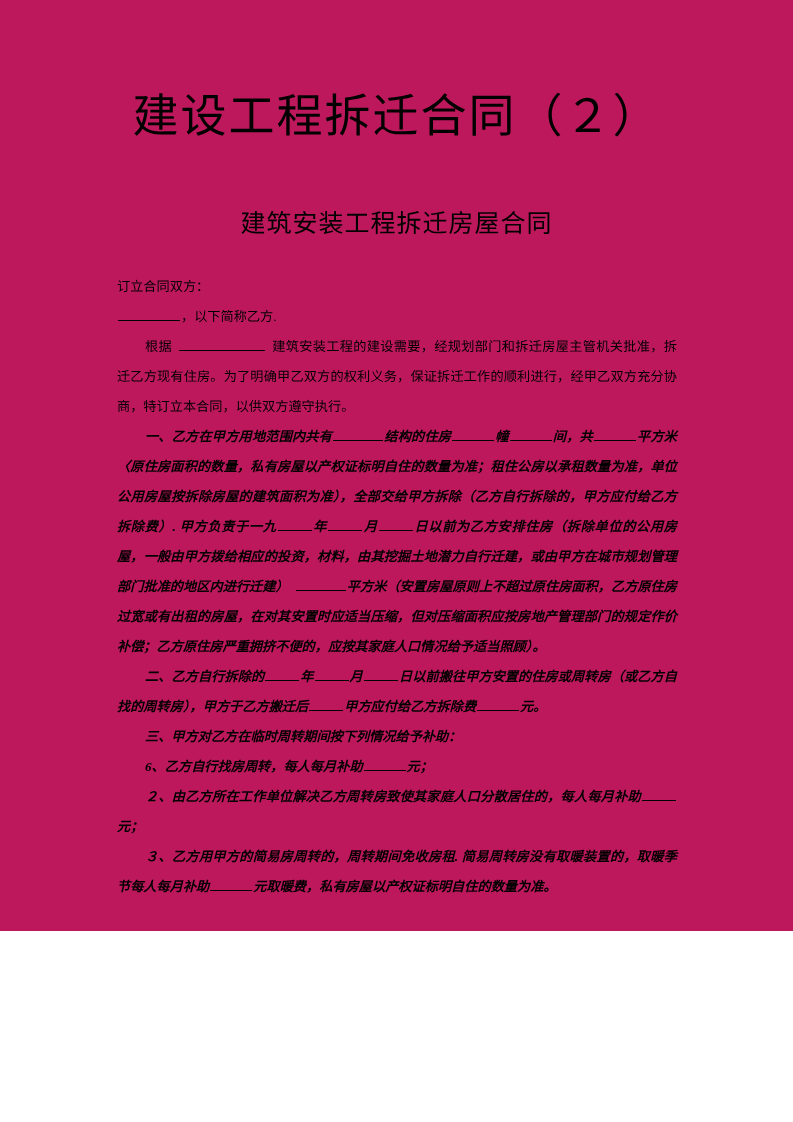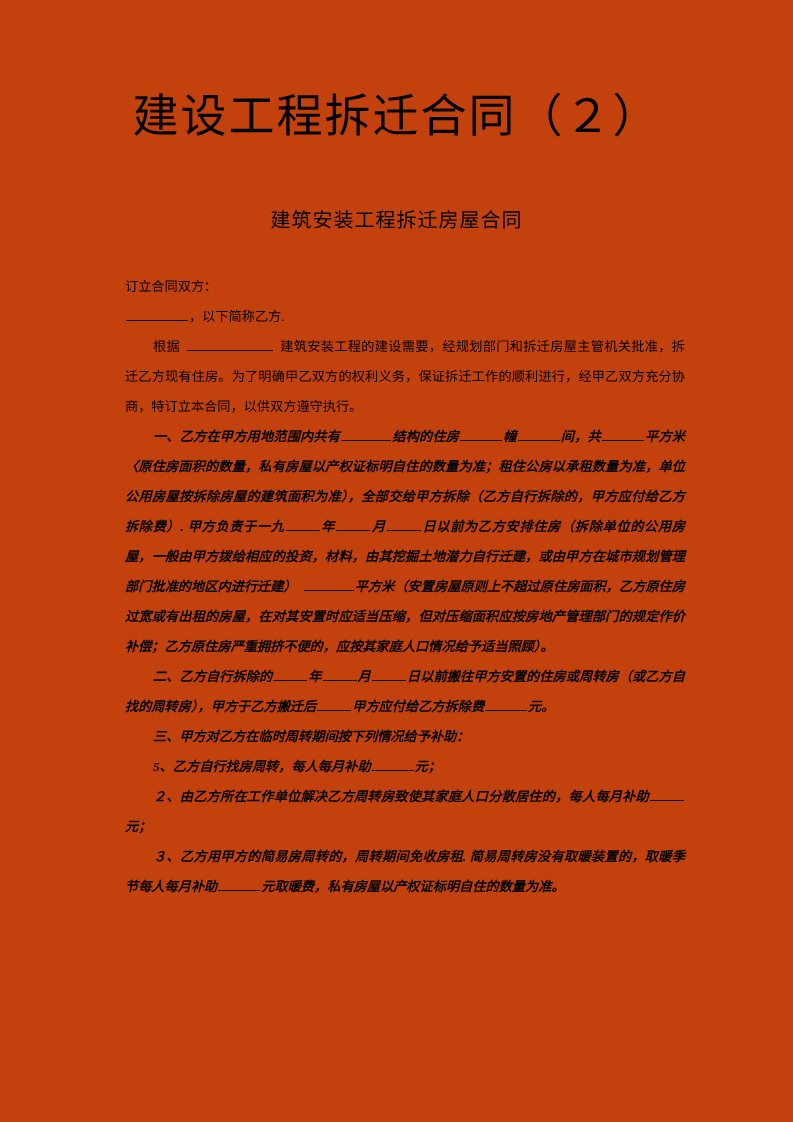--- a/index.html
+++ b/index.html
@@ -8,23 +8,23 @@
     padding: 0;
     background: #ffffff;
   }
   body {
     font-family: "Liberation Serif", "DejaVu Serif", serif;
     color: #000000;
   }
   .page {
     position: relative;
     width: 793px;
-    height: 1122px;
+    height: 931px;
     margin: 0 auto;
-    background: #c2410c;
+    background: #be185d;
     overflow: hidden;
     box-sizing: border-box;
   }
   .doc-title {
     position: absolute;
     left: 0;
     top: 58px;
     width: 793px;
     text-align: center;
     font-size: 46px;
@@ -32,32 +32,31 @@
     font-weight: 400;
     letter-spacing: 2px;
     white-space: nowrap;
   }
   .doc-subtitle {
     position: absolute;
     left: 0;
     top: 186px;
     width: 793px;
     text-align: center;
-    font-size: 20px;
+    font-size: 25px;
     line-height: 34px;
     font-weight: 400;
     letter-spacing: 1px;
     white-space: nowrap;
   }
   .body-area {
     position: absolute;
     left: 117px;
     top: 272px;
     width: 560px;
-    margin-left: 8px;
   }
   p.para {
     margin: 0;
     padding: 0;
     font-size: 13.2px;
     line-height: 30px;
     text-align: justify;
     text-justify: inter-character;
     text-align-last: left;
     word-break: break-all;
@@ -116,21 +115,21 @@
       <span>一、乙方在甲方用地范围内共有</span><span class="blank b-lg"></span><span>结构的住房</span><span class="blank b-md"></span><span>幢</span><span class="blank b-md"></span><span>间，共</span><span class="blank b-md"></span><span>平方米〈原住房面积的数量，私有房屋以产权证标明自住的数量为准；租住公房以承租数量为准，单位公用房屋按拆除房屋的建筑面积为准），全部交给甲方拆除（乙方自行拆除的，甲方应付给乙方拆除费）. 甲方负责于一九</span><span class="blank b-sm"></span><span>年</span><span class="blank b-sm"></span><span>月</span><span class="blank b-sm"></span><span>日以前为乙方安排住房（拆除单位的公用房屋，一般由甲方拨给相应的投资，材料，由其挖掘土地潜力自行迁建，或由甲方在城市规划管理部门批准的地区内进行迁建）</span><span class="gapsp"></span><span class="blank b-lg"></span><span>平方米（安置房屋原则上不超过原住房面积，乙方原住房过宽或有出租的房屋，在对其安置时应适当压缩，但对压缩面积应按房地产管理部门的规定作价补偿；乙方原住房严重拥挤不便的，应按其家庭人口情况给予适当照顾）。</span>
     </p>
 
     <p class="para bold ind2">
       <span>二、乙方自行拆除的</span><span class="blank b-sm"></span><span>年</span><span class="blank b-sm"></span><span>月</span><span class="blank b-sm"></span><span>日以前搬往甲方安置的住房或周转房（或乙方自找的周转房），甲方于乙方搬迁后</span><span class="blank b-sm"></span><span>甲方应付给乙方拆除费</span><span class="blank b-md"></span><span>元。</span>
     </p>
 
     <p class="para bold ind2">三、甲方对乙方在临时周转期间按下列情况给予补助：</p>
 
     <p class="para bold ind2">
-      <span>5、乙方自行找房周转，每人每月补助</span><span class="blank b-md"></span><span>元；</span>
+      <span>6、乙方自行找房周转，每人每月补助</span><span class="blank b-md"></span><span>元；</span>
     </p>
 
     <p class="para bold ind2">
       <span>２、由乙方所在工作单位解决乙方周转房致使其家庭人口分散居住的，每人每月补助</span><span class="blank b-sm"></span><span>元；</span>
     </p>
 
     <p class="para bold ind2">
       <span>３、乙方用甲方的简易房周转的，周转期间免收房租. 简易周转房没有取暖装置的，取暖季节每人每月补助</span><span class="blank b-md"></span><span>元取暖费，私有房屋以产权证标明自住的数量为准。</span>
     </p>
 

